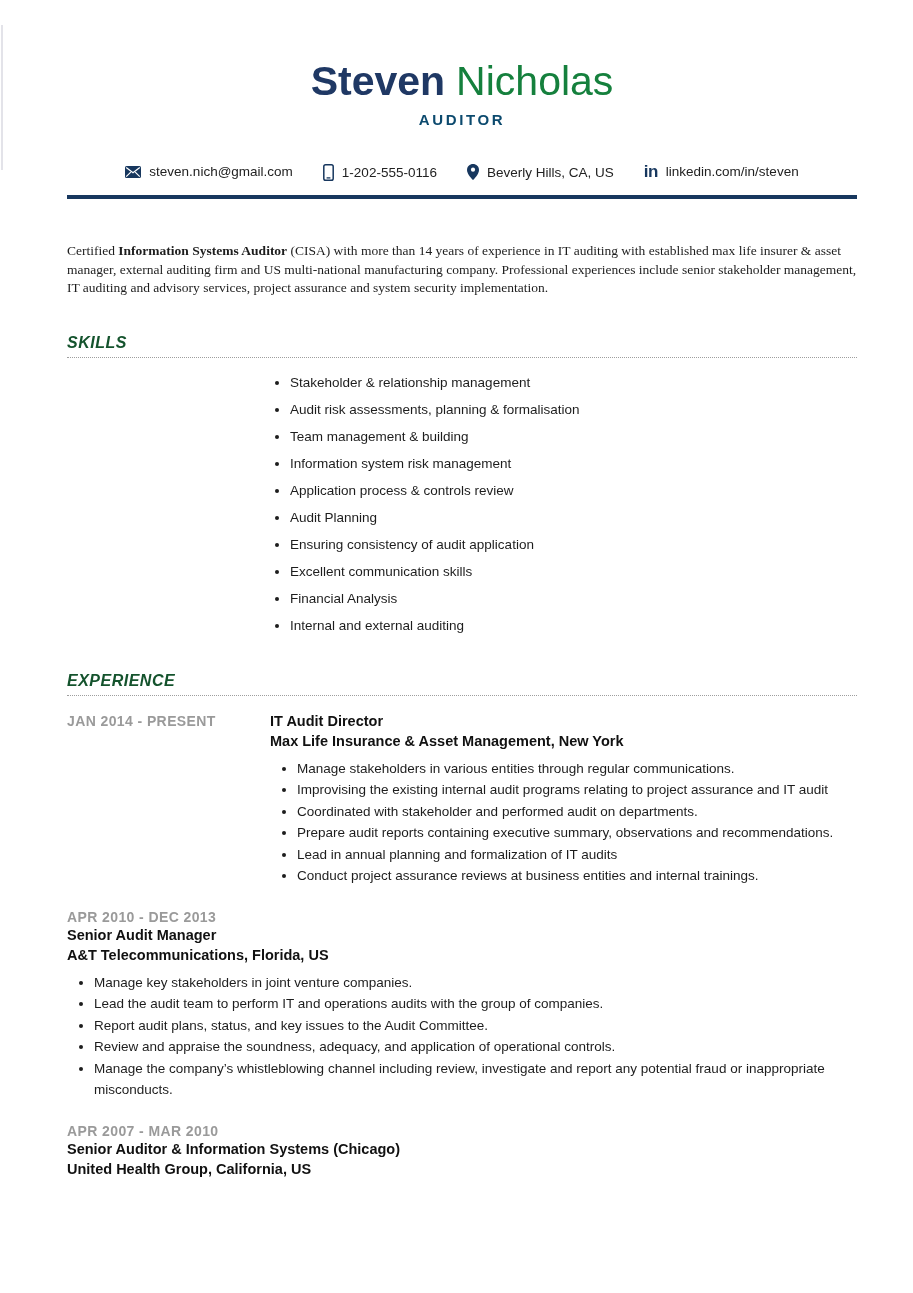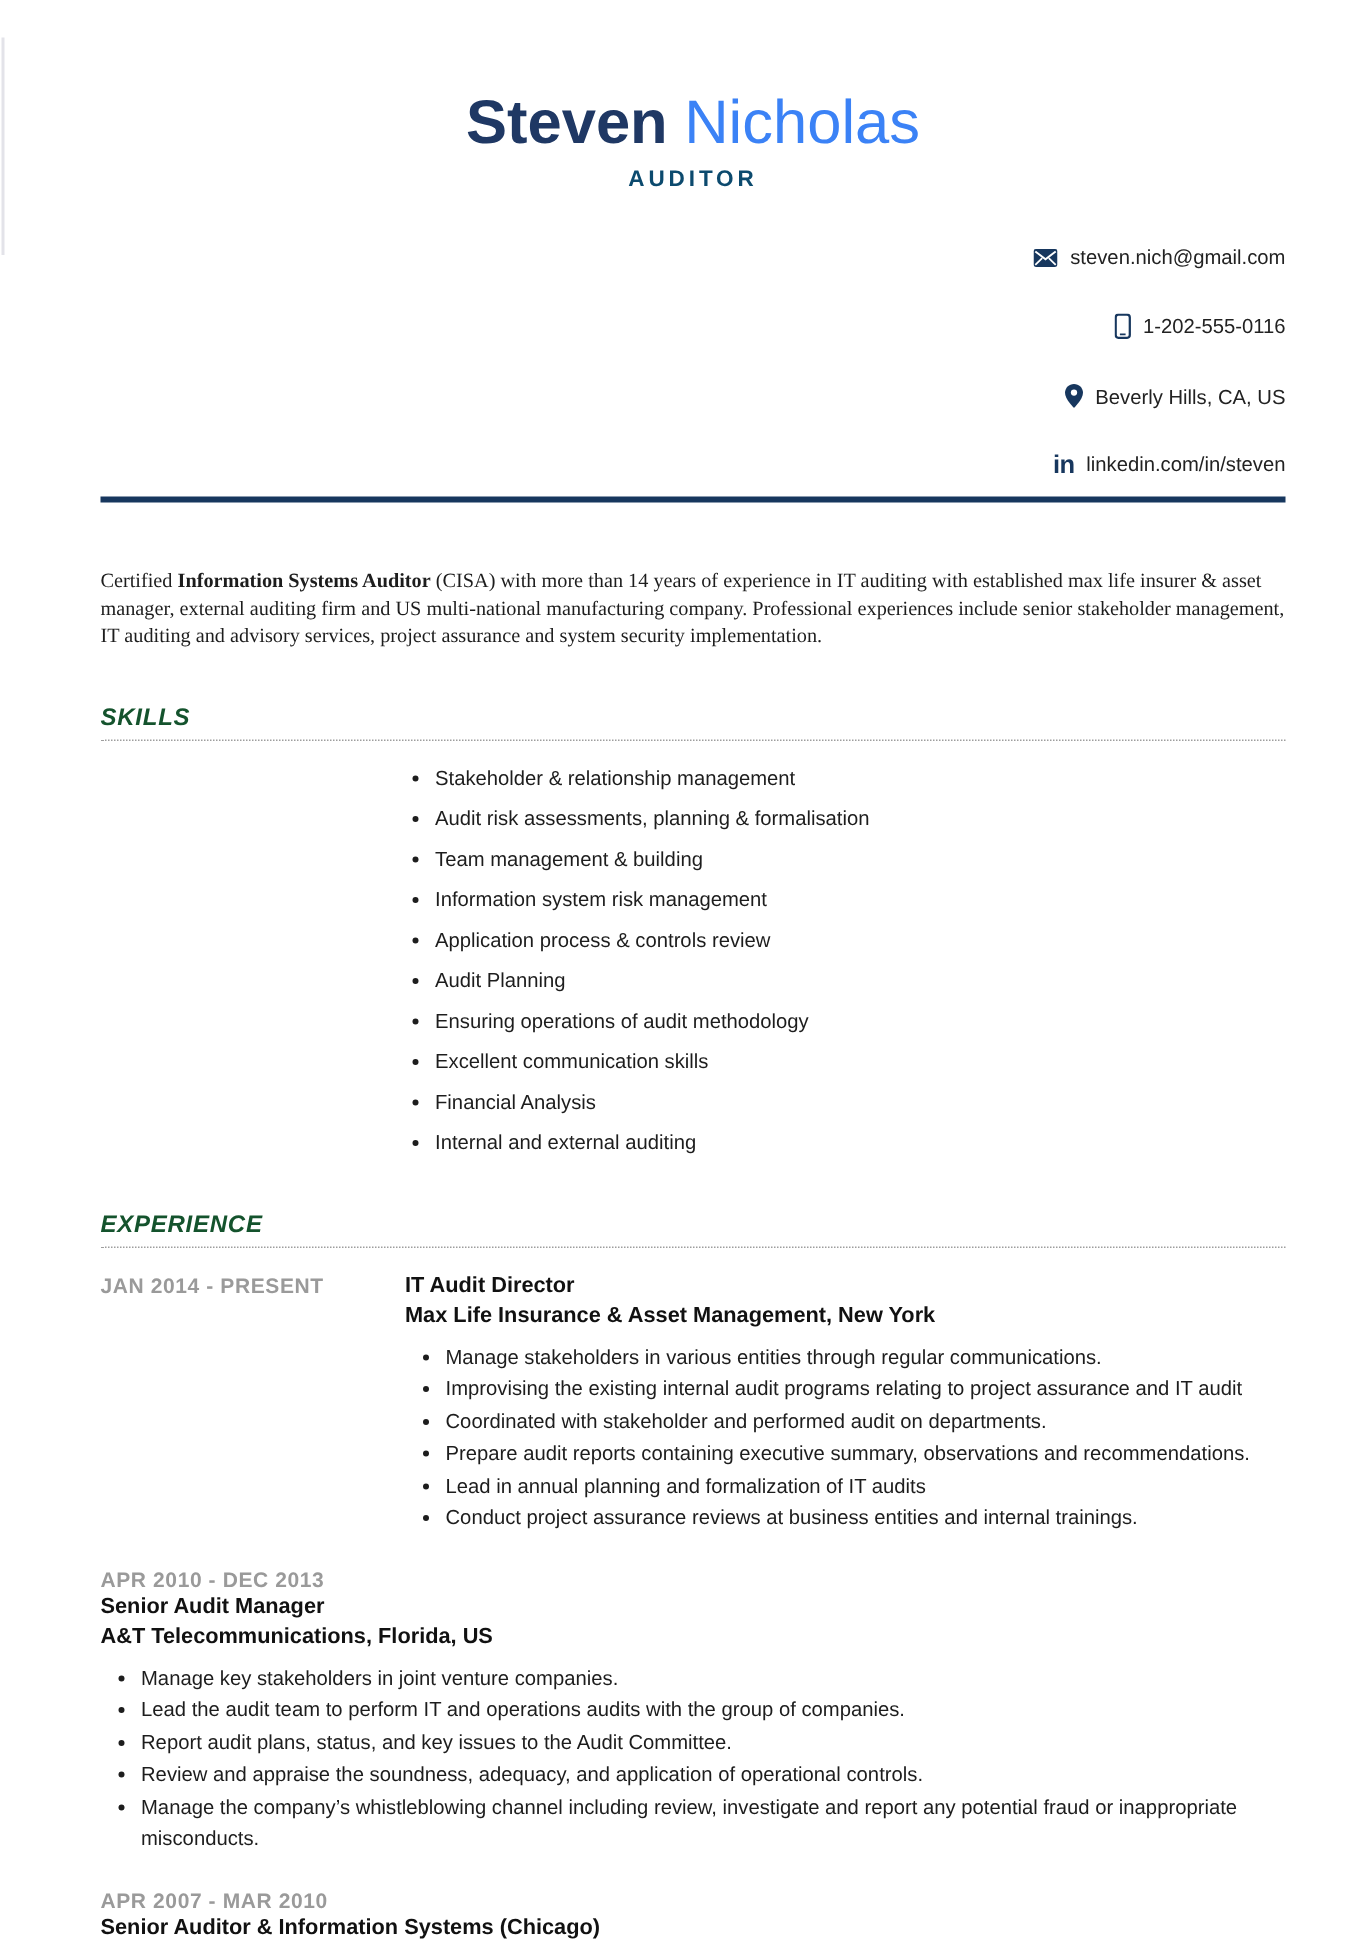--- a/index.html
+++ b/index.html
@@ -4,25 +4,25 @@
 <style>
   html,body { margin:0; padding:0; }
   body {
     width:913px; height:1293px; background:#ffffff; position:relative; overflow:hidden;
     font-family:"Liberation Sans", sans-serif; color:#1d1d1d;
   }
   .left-artifact { position:absolute; left:1px; top:25px; width:2px; height:145px; background:#e3e3e9; }
 
   .header { margin:0 56px 0 67px; text-align:center; }
   .name { padding-top:56px; font-size:41px; line-height:50px; font-weight:700; color:#1f3864; }
-  .name .last { color:#3b82f6; font-weight:400; margin-left:11px; }
+  .name .last { color:#15803d; font-weight:400; margin-left:11px; }
   .role { margin-top:5px; font-size:15px; font-weight:700; letter-spacing:2.6px; color:#0c4a6e; }
 
-  .contact { margin:36px 56px 0 67px; display:flex; justify-content:center; align-items:flex-end; gap:30px;
-             font-size:13.5px; color:#222;flex-direction:column; }
+  .contact { margin:36px 56px 0 67px; display:flex; justify-content:center; align-items:flex-start; gap:30px;
+             font-size:13.5px; color:#222; }
   .contact-item { display:flex; align-items:center; gap:8px; white-space:nowrap; }
   .icon { display:inline-flex; align-items:center; justify-content:center; }
   .in-glyph { font-weight:800; font-size:17px; color:#17375e; letter-spacing:-0.5px; line-height:14px; }
 
   .divider { margin:14px 56px 0 67px; height:4px; background:#17375e; }
 
   .summary { margin:43px 56px 0 67px; font-size:13.5px; line-height:18.5px;font-family:Liberation Serif, serif; }
   .summary .bold { font-weight:700; }
 
   .section { margin-left:67px; margin-right:56px; }
@@ -99,21 +99,21 @@
     <span class="section-title">SKILLS</span>
   </div>
   <ul class="skills-list">
 
   <li>Stakeholder &amp; relationship management</li>
       <li>Audit risk assessments, planning &amp; formalisation</li>
       <li>Team management &amp; building</li>
       <li>Information system risk management</li>
       <li>Application process &amp; controls review</li>
       <li>Audit Planning</li>
-      <li>Ensuring operations of audit methodology</li>
+      <li>Ensuring consistency of audit application</li>
       <li>Excellent communication skills</li>
       <li>Financial Analysis</li>
       <li>Internal and external auditing</li>
     </ul>
 </div>
 
 <div class="section section-experience">
   <div class="section-head">
     <span class="section-title">EXPERIENCE</span>
   </div>

